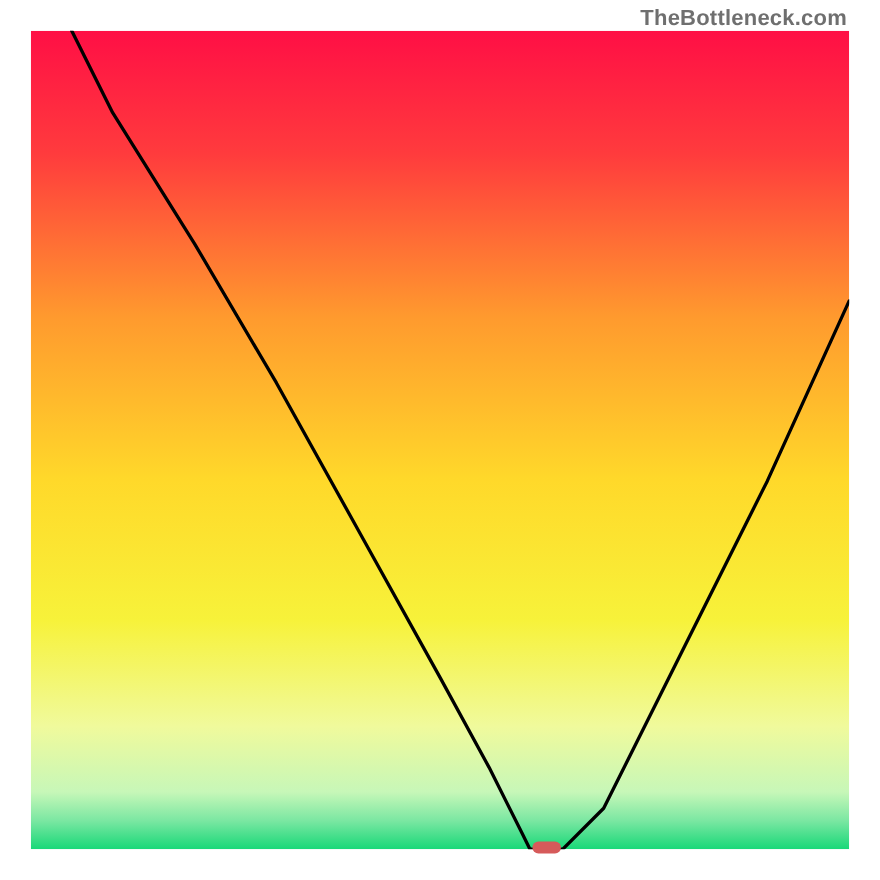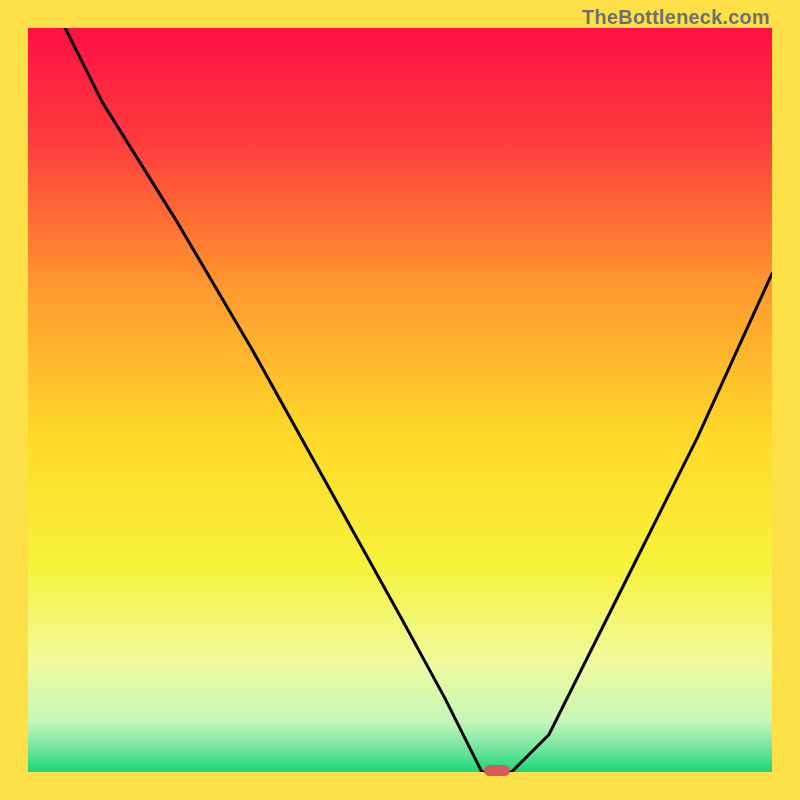--- a/index.html
+++ b/index.html
@@ -9,21 +9,21 @@
     height: 800px;
     background: #000;
     overflow: hidden;
   }
   .frame {
     position: absolute;
     left: 0;
     top: 0;
     width: 800px;
     height: 800px;
-    background: #fde047;
+    background: #ffffff;
   }
   .plot-area {
     position: absolute;
     left: 28px;
     top: 28px;
     width: 744px;
     height: 744px;
   }
   .watermark {
     position: absolute;

